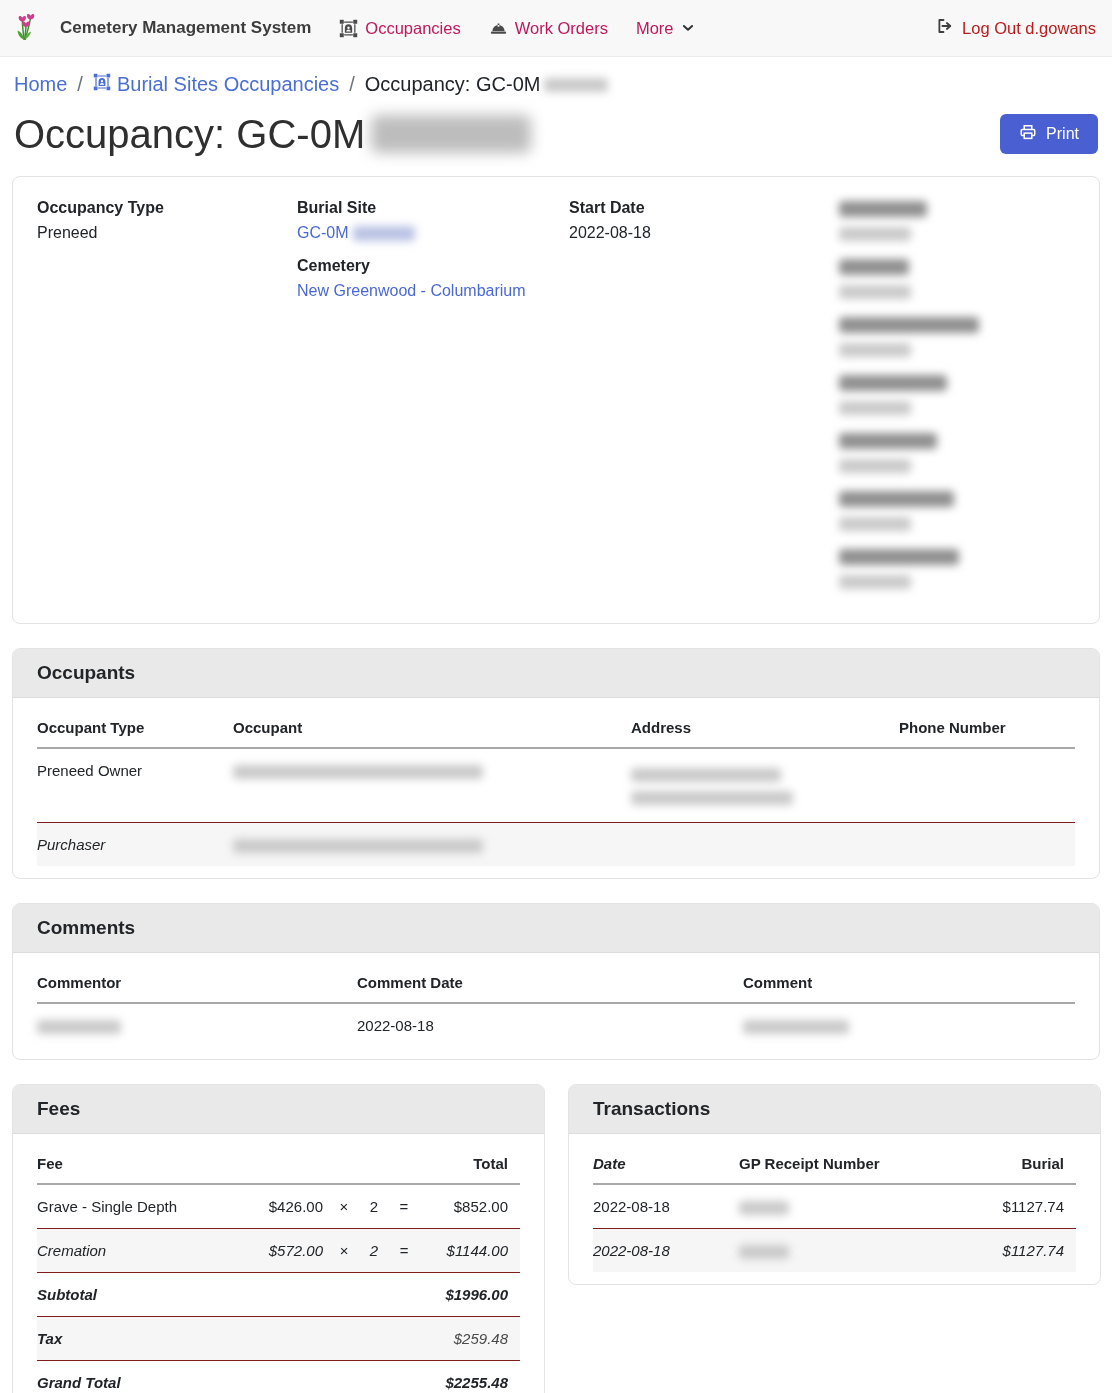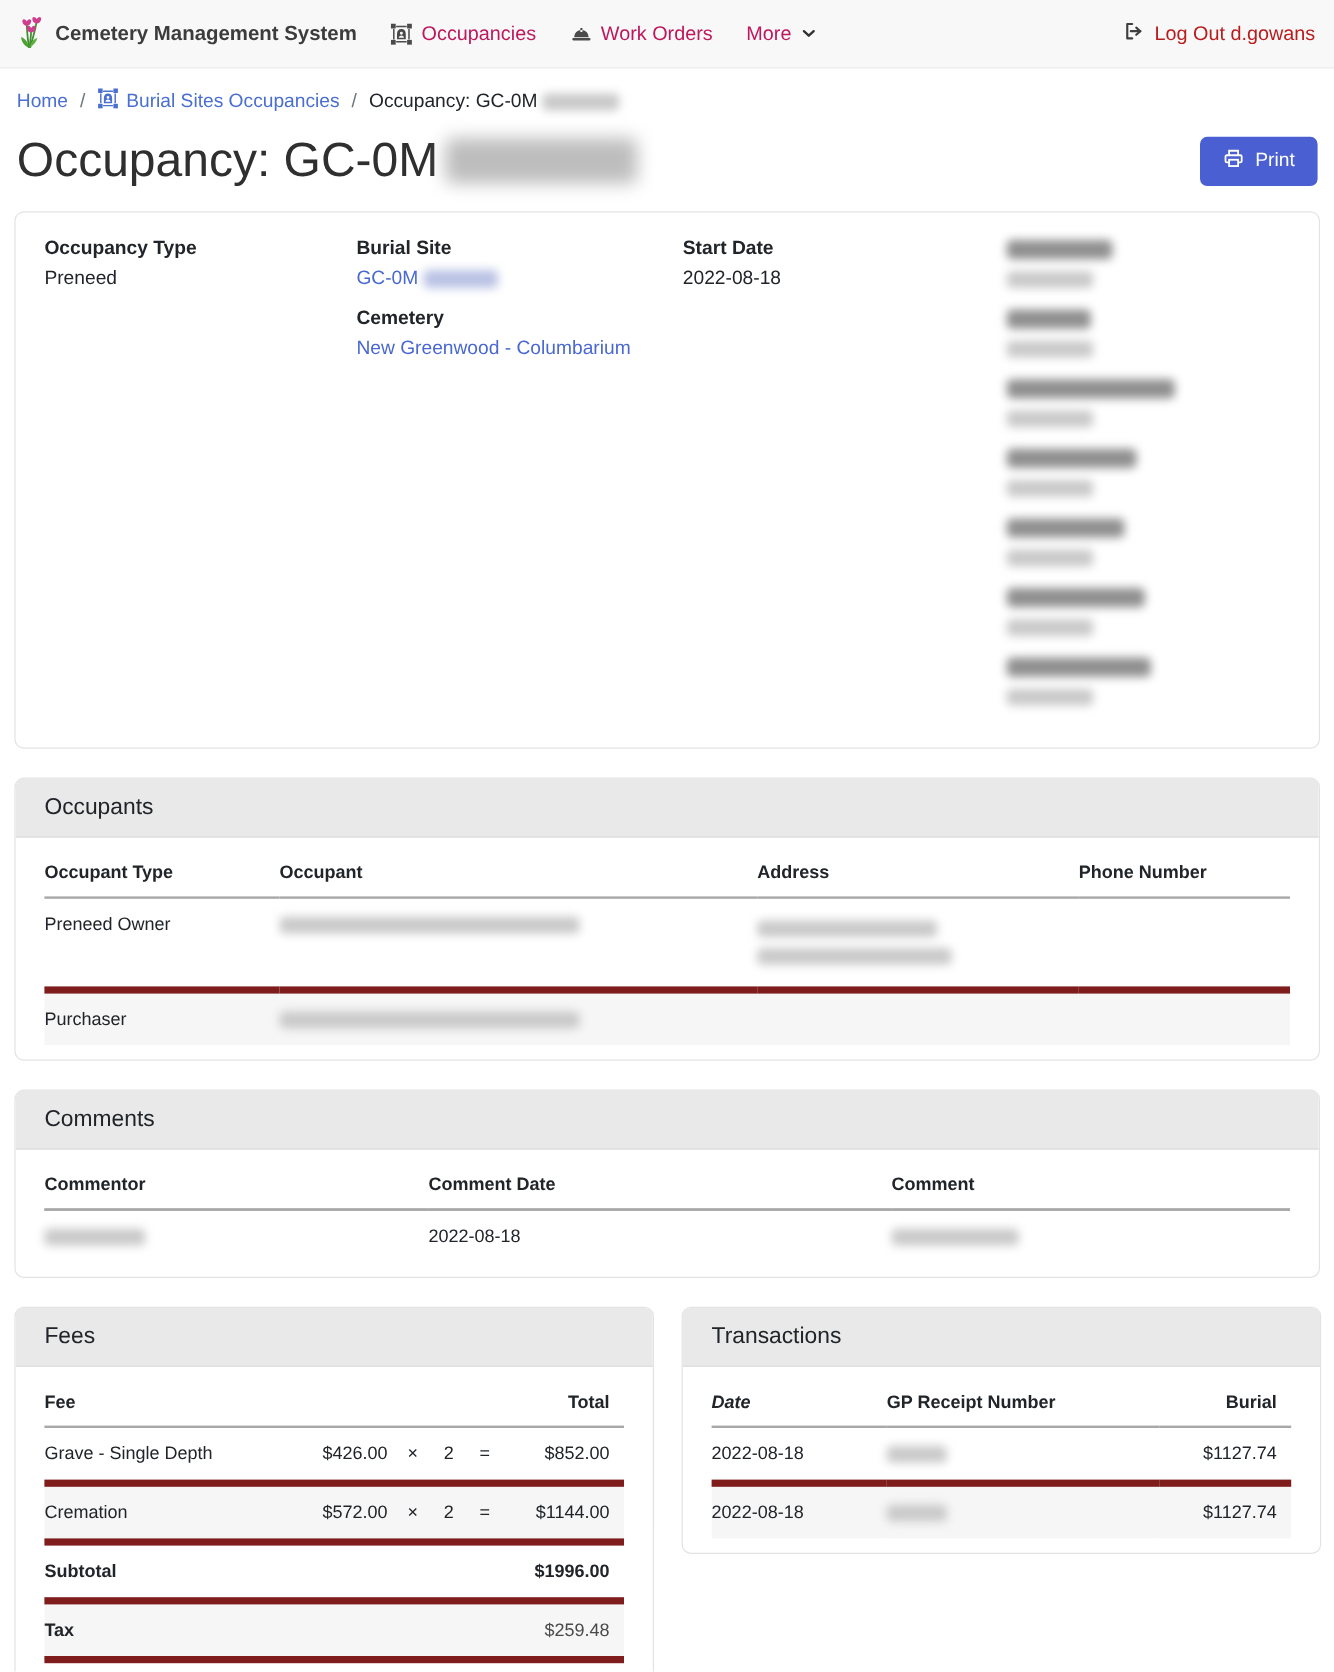--- a/index.html
+++ b/index.html
@@ -14,31 +14,31 @@
 
   
   .navbar {
     height: 57px;
     background: #f8f8f8;
     border-bottom: 1px solid #ebebeb;
     display: flex;
     align-items: center;
     padding: 0 16px 0 14px;
   }
-  .brand { display: flex; align-items: center; gap: 8px; color: #3a3a3a; }
+  .brand { display: flex; align-items: center; gap: 22px; color: #3a3a3a; }
   .brand-text { font-weight: bold; font-size: 17px; color: #3c3c3c; }
   .nav-links { display: flex; align-items: center; gap: 28px; margin-left: 28px; }
   .nav-item { display: flex; align-items: center; gap: 7px; color: #be185d; font-size: 16.5px; cursor: pointer; }
   .nav-item .icn { display: inline-flex; color: #4a4a4a; }
   .logout { margin-left: auto; display: flex; align-items: center; gap: 8px; color: #b91c1c; font-size: 16.5px; cursor: pointer; }
 
   
   .breadcrumb {
     display: flex; align-items: center; gap: 10px;
-    padding: 16px 14px 0 14px; font-size: 16px;
+    padding: 16px 14px 0 14px; font-size: 20px;
   }
   .breadcrumb a { color: #4a6fd1; display: inline-flex; align-items: center; gap: 6px; }
   .crumb-sep { color: #6c757d; }
   .crumb-current { color: #212529; display: inline-flex; align-items: center; gap: 4px; }
 
   
   .page-header {
     display: flex; justify-content: space-between; align-items: center;
     padding: 14px 14px 0 14px; margin-bottom: 18px;
   }
@@ -50,21 +50,21 @@
   }
 
   
   .content { padding: 0 12px; }
   .card {
     border: 1px solid #e3e3e3; border-radius: 8px; background: #fff;
     margin-bottom: 24px; overflow: hidden;
   }
   .card-header {
     background: #e9e9e9; border-bottom: 1px solid #dcdcdc;
-    padding: 13px 24px; font-size: 19px; font-weight: normal; color: #212529;
+    padding: 13px 24px; font-size: 19px; font-weight: bold; color: #212529;
   }
   .card-body { padding: 8px 24px 12px 24px; }
 
   
   .details-grid {
     display: grid; grid-template-columns: 260px 272px 270px 1fr;
     padding: 22px 24px 18px 24px;
   }
   .field { margin-bottom: 15px; }
   .field-label { font-weight: bold; margin-bottom: 7px; }
@@ -76,21 +76,21 @@
   .r-dark  { background: #8f8f8f; height: 15px; }
   .r-light { background: #c9c9c9; height: 14px; }
   .r-blue  { background: #b9c2e4; height: 15px; }
   .r-title { background: #bdbdbd; height: 38px; border-radius: 6px; filter: blur(7px); }
   .redact-field .field-label .r-dark { height: 16px; }
 
   
   table { width: 100%; border-collapse: collapse; font-size: 15px; }
   th { text-align: left; font-weight: bold; padding: 13px 12px 11px 0; border-bottom: 2px solid #a8a8a8; }
   td { padding: 13px 12px 13px 0; vertical-align: top; }
-  tbody tr + tr td { border-top: 6px solid #7f1d1d; }
+  tbody tr + tr td { border-top: 1px solid #7f1d1d; font-style: italic; }
   tbody tr:nth-child(even) { background: rgba(0,0,0,0.035); }
   .num { text-align: right; }
   .ctr { text-align: center; }
   .bold { font-weight: bold; }
   .addr-line { line-height: 1.55; }
 
   
   .bottom-row { display: flex; gap: 23px; align-items: flex-start; padding: 0 12px; }
   .bottom-row .card { flex: 0 0 533px; margin-bottom: 0; }
 </style>

